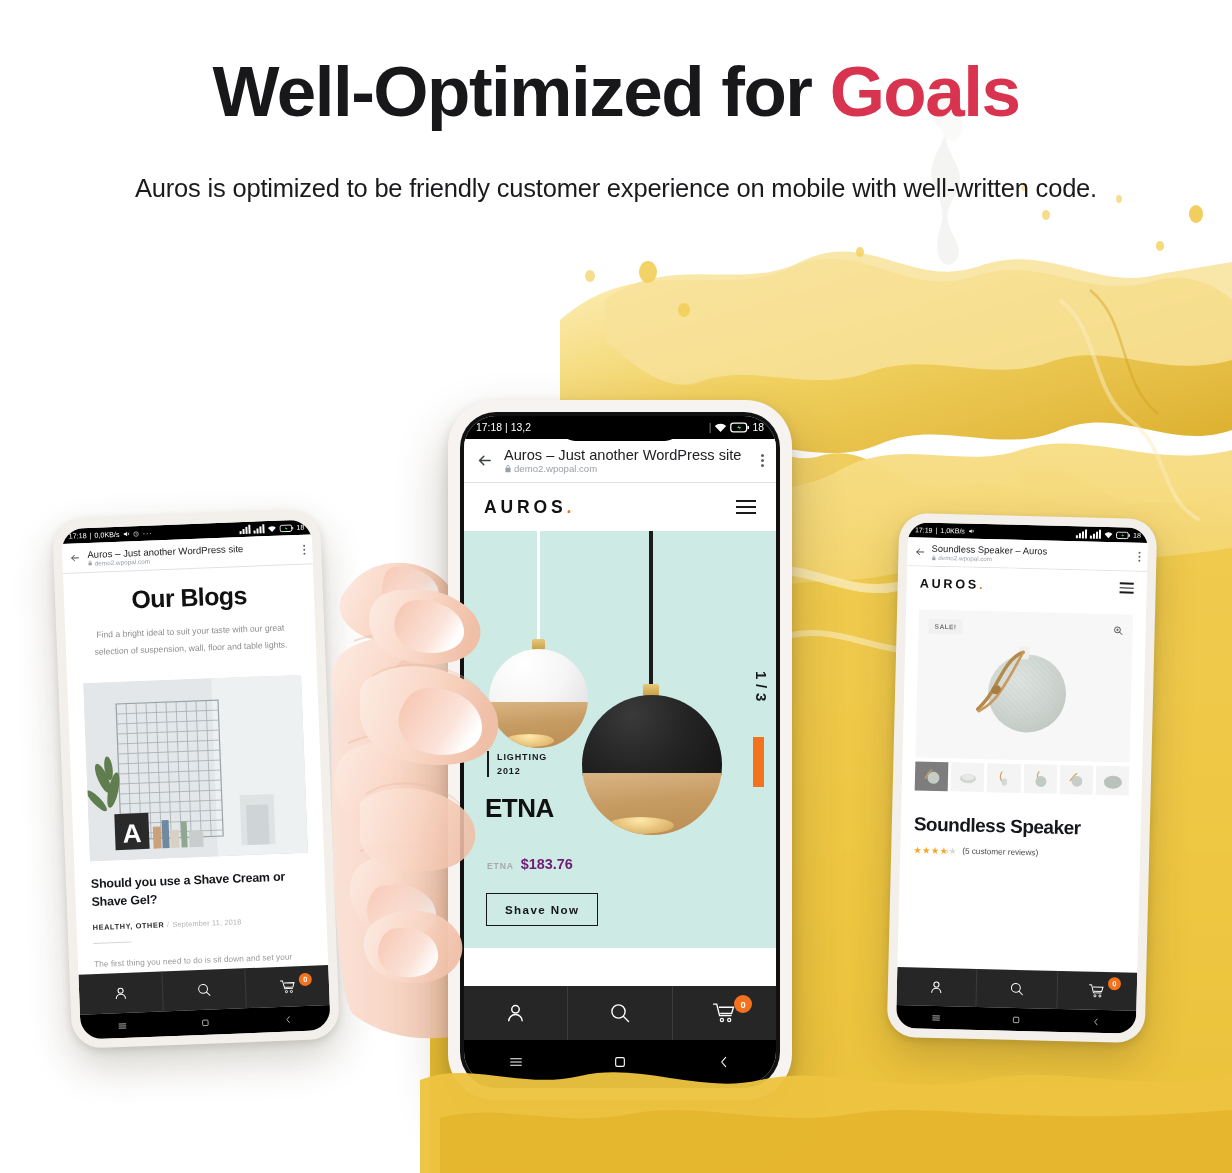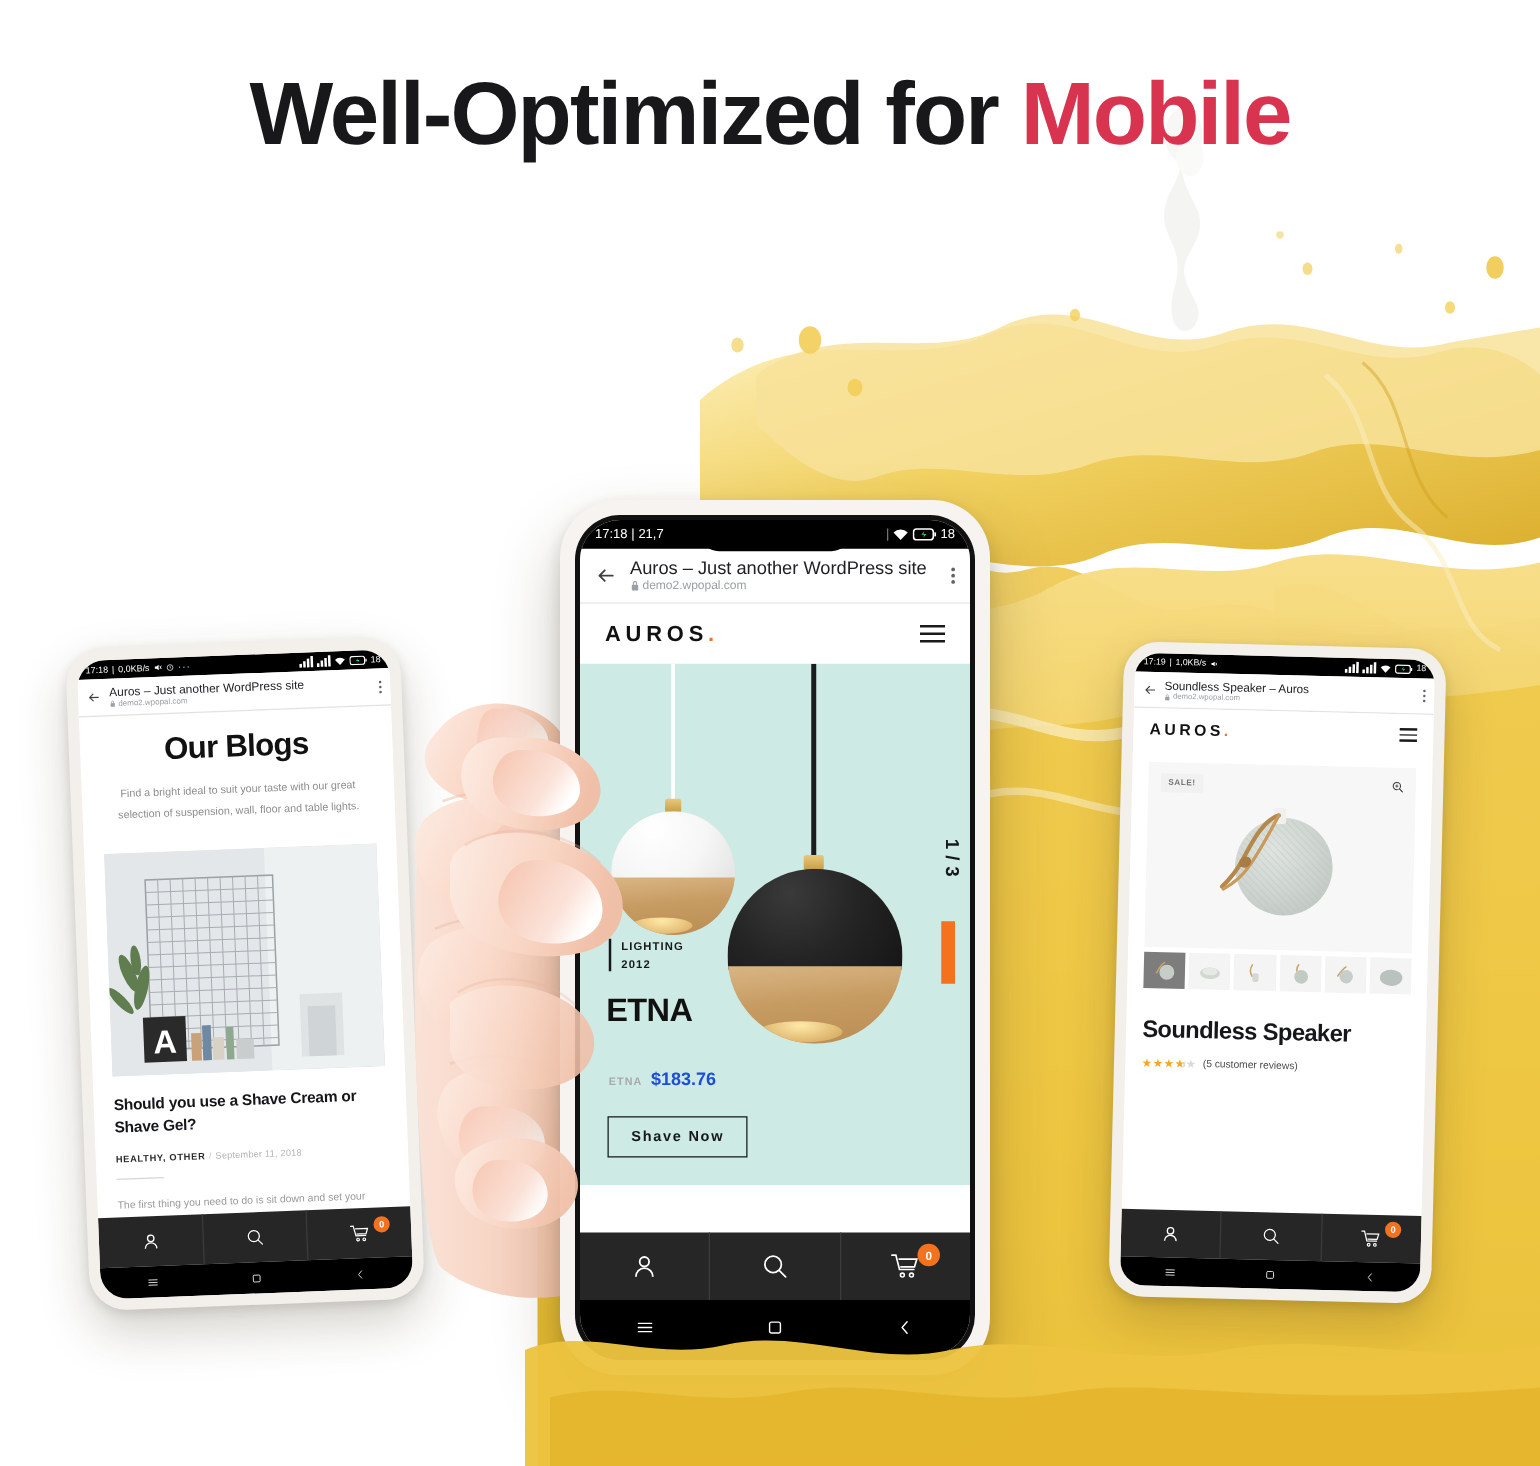--- a/index.html
+++ b/index.html
@@ -117,21 +117,21 @@
   .globe-wood { position:absolute; left:0; bottom:0; width:100%; height:46%;
       background:linear-gradient(175deg,#d9b584 0%,#c79c63 45%,#b98d53 100%); }
 
   .hero-cat { position:absolute; display:flex; gap:8px; align-items:flex-start; }
   .hero-cat .vline { width:2px; height:26px; background:#18181a; }
   .hero-cat .txt { font-size:9px; font-weight:700; letter-spacing:.1em; color:#18181a; line-height:1.55; }
   .hero-name { position:absolute; font-size:26px; font-weight:700; color:#111;
       letter-spacing:-.5px; }
   .hero-price { position:absolute; display:flex; align-items:baseline; gap:7px; }
   .hero-price .from { font-size:8.6px; font-weight:700; letter-spacing:.1em; color:#a9a9a9; }
-  .hero-price .amt { font-size:14.4px; font-weight:700; color:#1d4ed8; }
+  .hero-price .amt { font-size:14.4px; font-weight:700; color:#701a75; }
   .hero-btn { position:absolute; border:1.6px solid #15171a; background:transparent;
       font-size:11.6px; font-weight:700; letter-spacing:.12em; color:#15171a;
       padding:9px 18px; }
   .slide-count { position:absolute; font-size:15px; font-weight:700; color:#17181a;
       writing-mode:vertical-rl; letter-spacing:.02em; }
   .slide-bar { position:absolute; background:#f4721e; }
 
   
   #phone-right { left:893px; top:516px; width:258px; height:524px;
                  transform: rotate(1.4deg); padding:9px; border-radius:28px; }
@@ -231,24 +231,24 @@
     <path d="M951 88 C 958 106, 944 120, 946 138 C 948 156, 962 166, 960 182
              C 958 198, 944 206, 948 222 C 951 236, 962 244, 958 256
              C 954 268, 941 268, 938 254 C 934 236, 944 226, 942 210
              C 940 192, 928 184, 932 166 C 936 148, 948 140, 944 122
              C 941 106, 944 94, 951 88 Z" fill="#f4f4f2" opacity="0.97"></path>
     <ellipse cx="947" cy="108" rx="15" ry="22" fill="#f7f7f5" opacity="0.98"></ellipse>
     <ellipse cx="952" cy="126" rx="11" ry="15" fill="#fafaf8" opacity="0.95"></ellipse>
   </svg>
 
   <h1 class="headline">
-    <span>Well-Optimized for </span><span class="accent">Mobile</span>
+    <span>Well-Optimized for </span><span class="accent">Goals</span>
   </h1>
   <p class="subline">
-    <br>
+    <span>Auros is optimized to be friendly customer experience on mobile with well-written code.</span><br>
   </p>
 
   <div class="phone" id="phone-left">
     <div class="screen">
 
       <div class="statusbar">
         <span class="sb-left">
           <span>17:18</span>
           <span>|</span>
           <span>0,0KB/s</span>
@@ -434,21 +434,21 @@
 
   <div class="phone" id="phone-center" style="z-index:20">
     <div class="bezel"></div>
     <div class="screen">
 
       <div class="statusbar">
         <span class="notch"></span>
         <span class="sb-left" style="z-index:6">
           <span>17:18</span>
           <span>|</span>
-          <span>21,7</span>
+          <span>13,2</span>
         </span>
         <span class="sb-right" style="z-index:6">
           <span style="color:#888">|</span>
           <svg width="13" height="11" viewBox="0 0 16 13">
               <path d="M8 12 1 4.6a10 10 0 0114 0z" fill="#fff"></path>
             </svg>
           <svg width="19" height="11" viewBox="0 0 24 13">
               <rect x="1" y="1" width="20" height="11" rx="3.2" fill="none" stroke="#fff" stroke-width="1.6"></rect>
               <rect x="22" y="4.5" width="2" height="4" fill="#fff"></rect>
               <path d="M12 3l-3 4h3l-1 3 3-4h-3z" fill="#3ddc84"></path>

